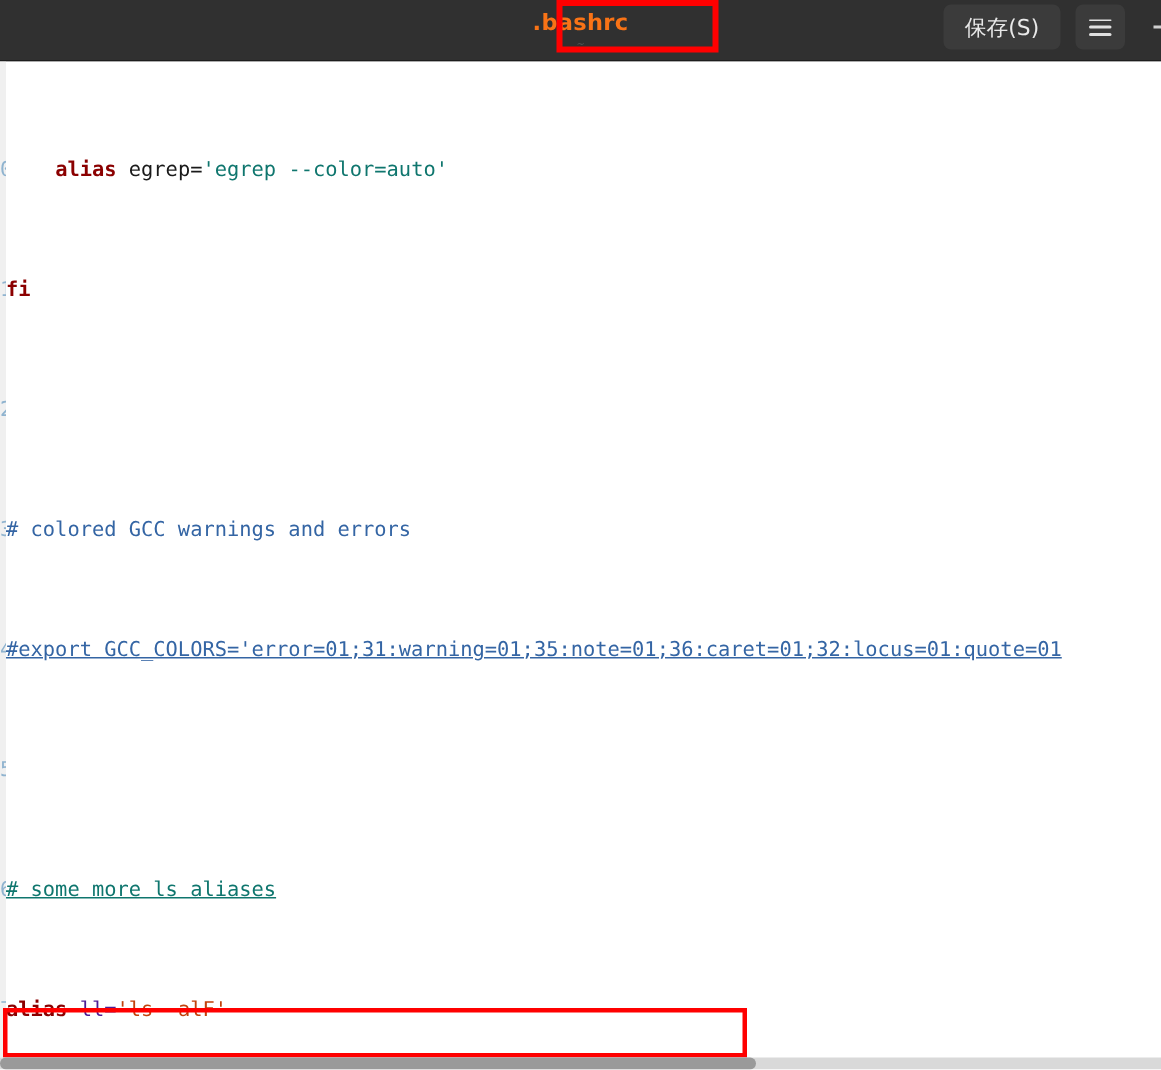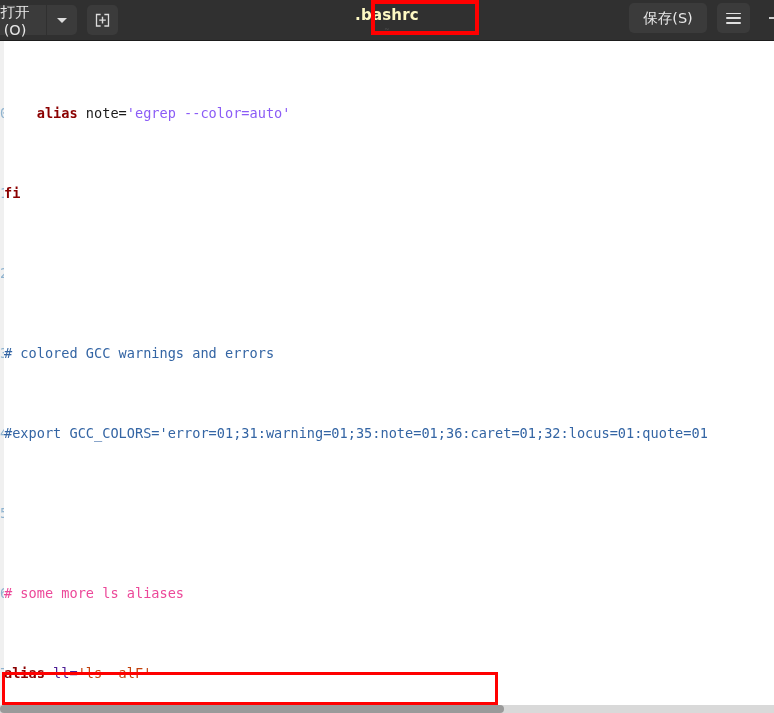--- a/index.html
+++ b/index.html
@@ -55,21 +55,21 @@
   .tb-center{
     position:absolute;left:0;right:0;top:0;height:41px;
     display:flex;flex-direction:column;align-items:center;justify-content:center;
     pointer-events:none;
   }
   .title-wrap{
     display:flex;flex-direction:column;align-items:center;justify-content:center;
     line-height:1;
   }
   .doc-title{
-    color:#fef9c3;font-size:15px;font-weight:bold;letter-spacing:.2px;
+    color:#f97316;font-size:15px;font-weight:bold;letter-spacing:.2px;
     font-family:"DejaVu Sans","Liberation Sans",sans-serif;
   }
   .doc-sub{
     color:#5a5a5a;font-size:6.5px;margin-top:3px;
     font-family:"DejaVu Sans","Liberation Sans",sans-serif;
   }
   .title-highlight{
     position:absolute;left:371px;top:0px;width:108px;height:35px;
     border:4px solid #ff0000;box-sizing:border-box;pointer-events:none;
   }
@@ -134,36 +134,20 @@
     background:#9a9a9a;border-radius:4px;
   }
 </style>
 </head>
 <body>
 
 <div class="app">
 
   <div class="titlebar" style="background: rgb(48, 48, 48);">
 
-    <div class="tb-left">
-      <button class="btn btn-open">
-        <span>打开(O)</span>
-      </button>
-      <button class="btn btn-open-arrow">
-        <span class="arrow-down"></span>
-      </button>
-      <button class="btn btn-newdoc">
-        <span class="newdoc-ico">
-          <svg width="17" height="15" viewBox="0 0 17 15">
-            <path d="M2.5 1.5 L2.5 13 M2.5 1.5 L6 1.5 M2.5 13 L6 13 M14.5 1.5 L14.5 13 M14.5 1.5 L11 1.5 M14.5 13 L11 13" stroke="#dcdcdc" stroke-width="1.3" fill="none" stroke-linecap="square"></path>
-            <path d="M8.5 3.8 L8.5 10.5 M5.2 7.15 L11.8 7.15" stroke="#dcdcdc" stroke-width="1.4" fill="none"></path>
-          </svg>
-        </span>
-      </button>
-    </div>
 
     <div class="tb-center">
       <div class="title-wrap">
         <div class="doc-title">.bashrc</div>
         <div class="doc-sub">~</div>
       </div>
     </div>
     <div class="title-highlight" style="border-color: rgb(255, 0, 0);"></div>
 
     <div class="tb-right">
@@ -181,33 +165,33 @@
         <span class="min-bar"></span>
       </button>
     </div>
   </div>
 
   <div class="editor">
     <div class="gutter-strip"></div>
 
     <div class="code">
 
-      <div class="ln"><span class="numcol">0</span><span class="c-plain" style="color: rgb(26, 26, 26);">    </span><span class="c-kw" style="color: rgb(139, 0, 0);">alias</span><span class="c-plain" style="color: rgb(26, 26, 26);"> note=</span><span class="c-str" style="color: #8b5cf6;">'egrep --color=auto'</span></div>
+      <div class="ln"><span class="numcol">0</span><span class="c-plain" style="color: rgb(26, 26, 26);">    </span><span class="c-kw" style="color: rgb(139, 0, 0);">alias</span><span class="c-plain" style="color: rgb(26, 26, 26);"> egrep=</span><span class="c-str" style="color: #0f766e;">'egrep --color=auto'</span></div>
 
       <div class="ln"><span class="numcol">1</span><span class="c-kw" style="color: rgb(139, 0, 0);">fi</span></div>
 
       <div class="ln"><span class="numcol">2</span></div>
 
       <div class="ln"><span class="numcol">3</span><span class="c-comment" style="color: rgb(52, 101, 164);"># colored GCC warnings and errors</span></div>
 
-      <div class="ln"><span class="numcol">4</span><span class="c-comment" style="color: rgb(52, 101, 164);">#export GCC_COLORS='error=01;31:warning=01;35:note=01;36:caret=01;32:locus=01:quote=01</span></div>
+      <div class="ln"><span class="numcol">4</span><span class="c-comment" style="color: rgb(52, 101, 164); text-decoration: underline;">#export GCC_COLORS='error=01;31:warning=01;35:note=01;36:caret=01;32:locus=01:quote=01</span></div>
 
       <div class="ln"><span class="numcol">5</span></div>
 
-      <div class="ln"><span class="numcol">6</span><span class="c-comment" style="color: #ec4899;"># some more ls aliases</span></div>
+      <div class="ln"><span class="numcol">6</span><span class="c-comment" style="color: #0f766e; text-decoration: underline;"># some more ls aliases</span></div>
 
       <div class="ln"><span class="numcol">7</span><span class="c-kw" style="color: rgb(139, 0, 0);">alias</span><span class="c-plain" style="color: #4c1d95;"> ll=</span><span class="c-str" style="color: #c2410c;">'ls -alF'</span></div>
 
       
 
       
 
       
 
       

